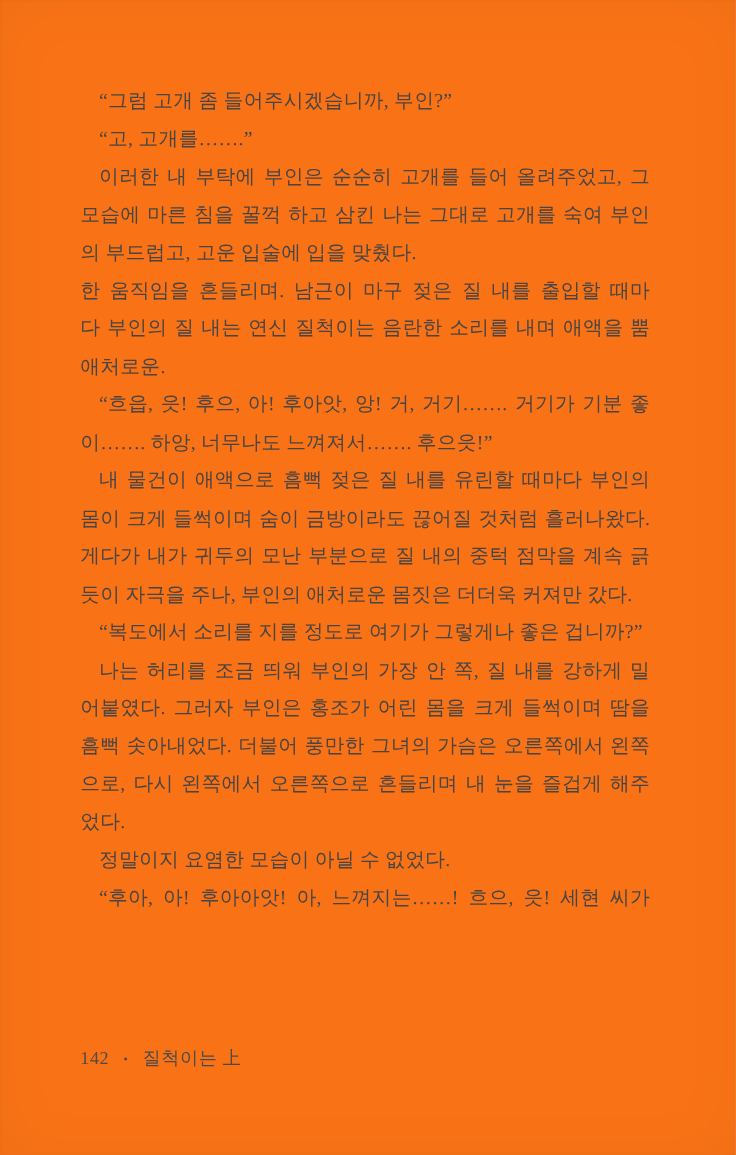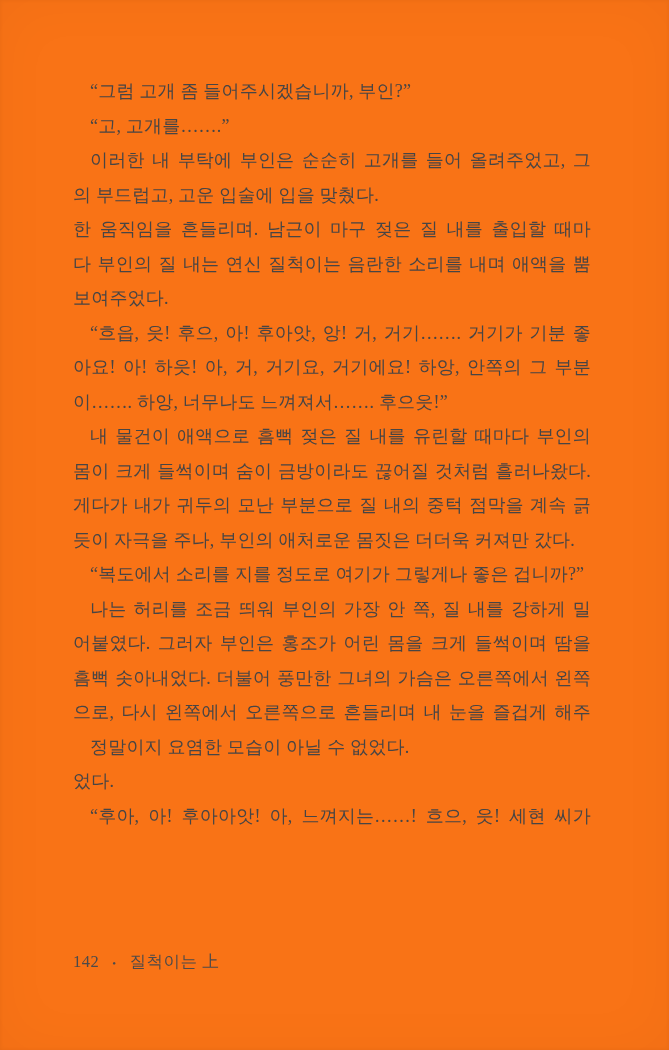--- a/index.html
+++ b/index.html
@@ -61,38 +61,38 @@
 </style>
 </head>
 <body>
 
 <div class="scan-page">
 
   <div class="text-block">
     <div class="line ind">“그럼 고개 좀 들어주시겠습니까, 부인?”</div>
     <div class="line ind">“고, 고개를…….”</div>
     <div class="line ind j">이러한 내 부탁에 부인은 순순히 고개를 들어 올려주었고, 그</div>
+    <div class="line j">모습에 마른 침을 꿀꺽 하고 삼킨 나는 그대로 고개를 숙여 부인</div>
     <div class="line">의 부드럽고, 고운 입술에 입을 맞췄다.</div>
     <div class="line j">한 움직임을 흔들리며. 남근이 마구 젖은 질 내를 출입할 때마</div>
     <div class="line j">다 부인의 질 내는 연신 질척이는 음란한 소리를 내며 애액을 뿜</div>
-    <div class="line">보여주었다.</div>
+    <div class="line">애처로운.</div>
     <div class="line ind j">“흐읍, 읏! 후으, 아! 후아앗, 앙! 거, 거기……. 거기가 기분 좋</div>
-    <div class="line j">아요! 아! 하읏! 아, 거, 거기요, 거기에요! 하앙, 안쪽의 그 부분</div>
     <div class="line">이……. 하앙, 너무나도 느껴져서……. 후으읏!”</div>
     <div class="line ind j">내 물건이 애액으로 흠뻑 젖은 질 내를 유린할 때마다 부인의</div>
     <div class="line j">몸이 크게 들썩이며 숨이 금방이라도 끊어질 것처럼 흘러나왔다.</div>
     <div class="line j">게다가 내가 귀두의 모난 부분으로 질 내의 중턱 점막을 계속 긁</div>
     <div class="line">듯이 자극을 주나, 부인의 애처로운 몸짓은 더더욱 커져만 갔다.</div>
     <div class="line ind">“복도에서 소리를 지를 정도로 여기가 그렇게나 좋은 겁니까?”</div>
     <div class="line ind j">나는 허리를 조금 띄워 부인의 가장 안 쪽, 질 내를 강하게 밀</div>
     <div class="line j">어붙였다. 그러자 부인은 홍조가 어린 몸을 크게 들썩이며 땀을</div>
     <div class="line j">흠뻑 솟아내었다. 더불어 풍만한 그녀의 가슴은 오른쪽에서 왼쪽</div>
     <div class="line j">으로, 다시 왼쪽에서 오른쪽으로 흔들리며 내 눈을 즐겁게 해주</div>
+    <div class="line">었다.</div>
     <div class="line ind">정말이지 요염한 모습이 아닐 수 없었다.</div>
-    <div class="line">었다.</div>
     <div class="line ind j">“후아, 아! 후아아앗! 아, 느껴지는……! 흐으, 읏! 세현 씨가</div>
   </div>
 
   <div class="page-footer">
     <span>142</span>
     <span class="bullet">•</span>
     <span>질척이는 上</span>
   </div>
 
 </div>

